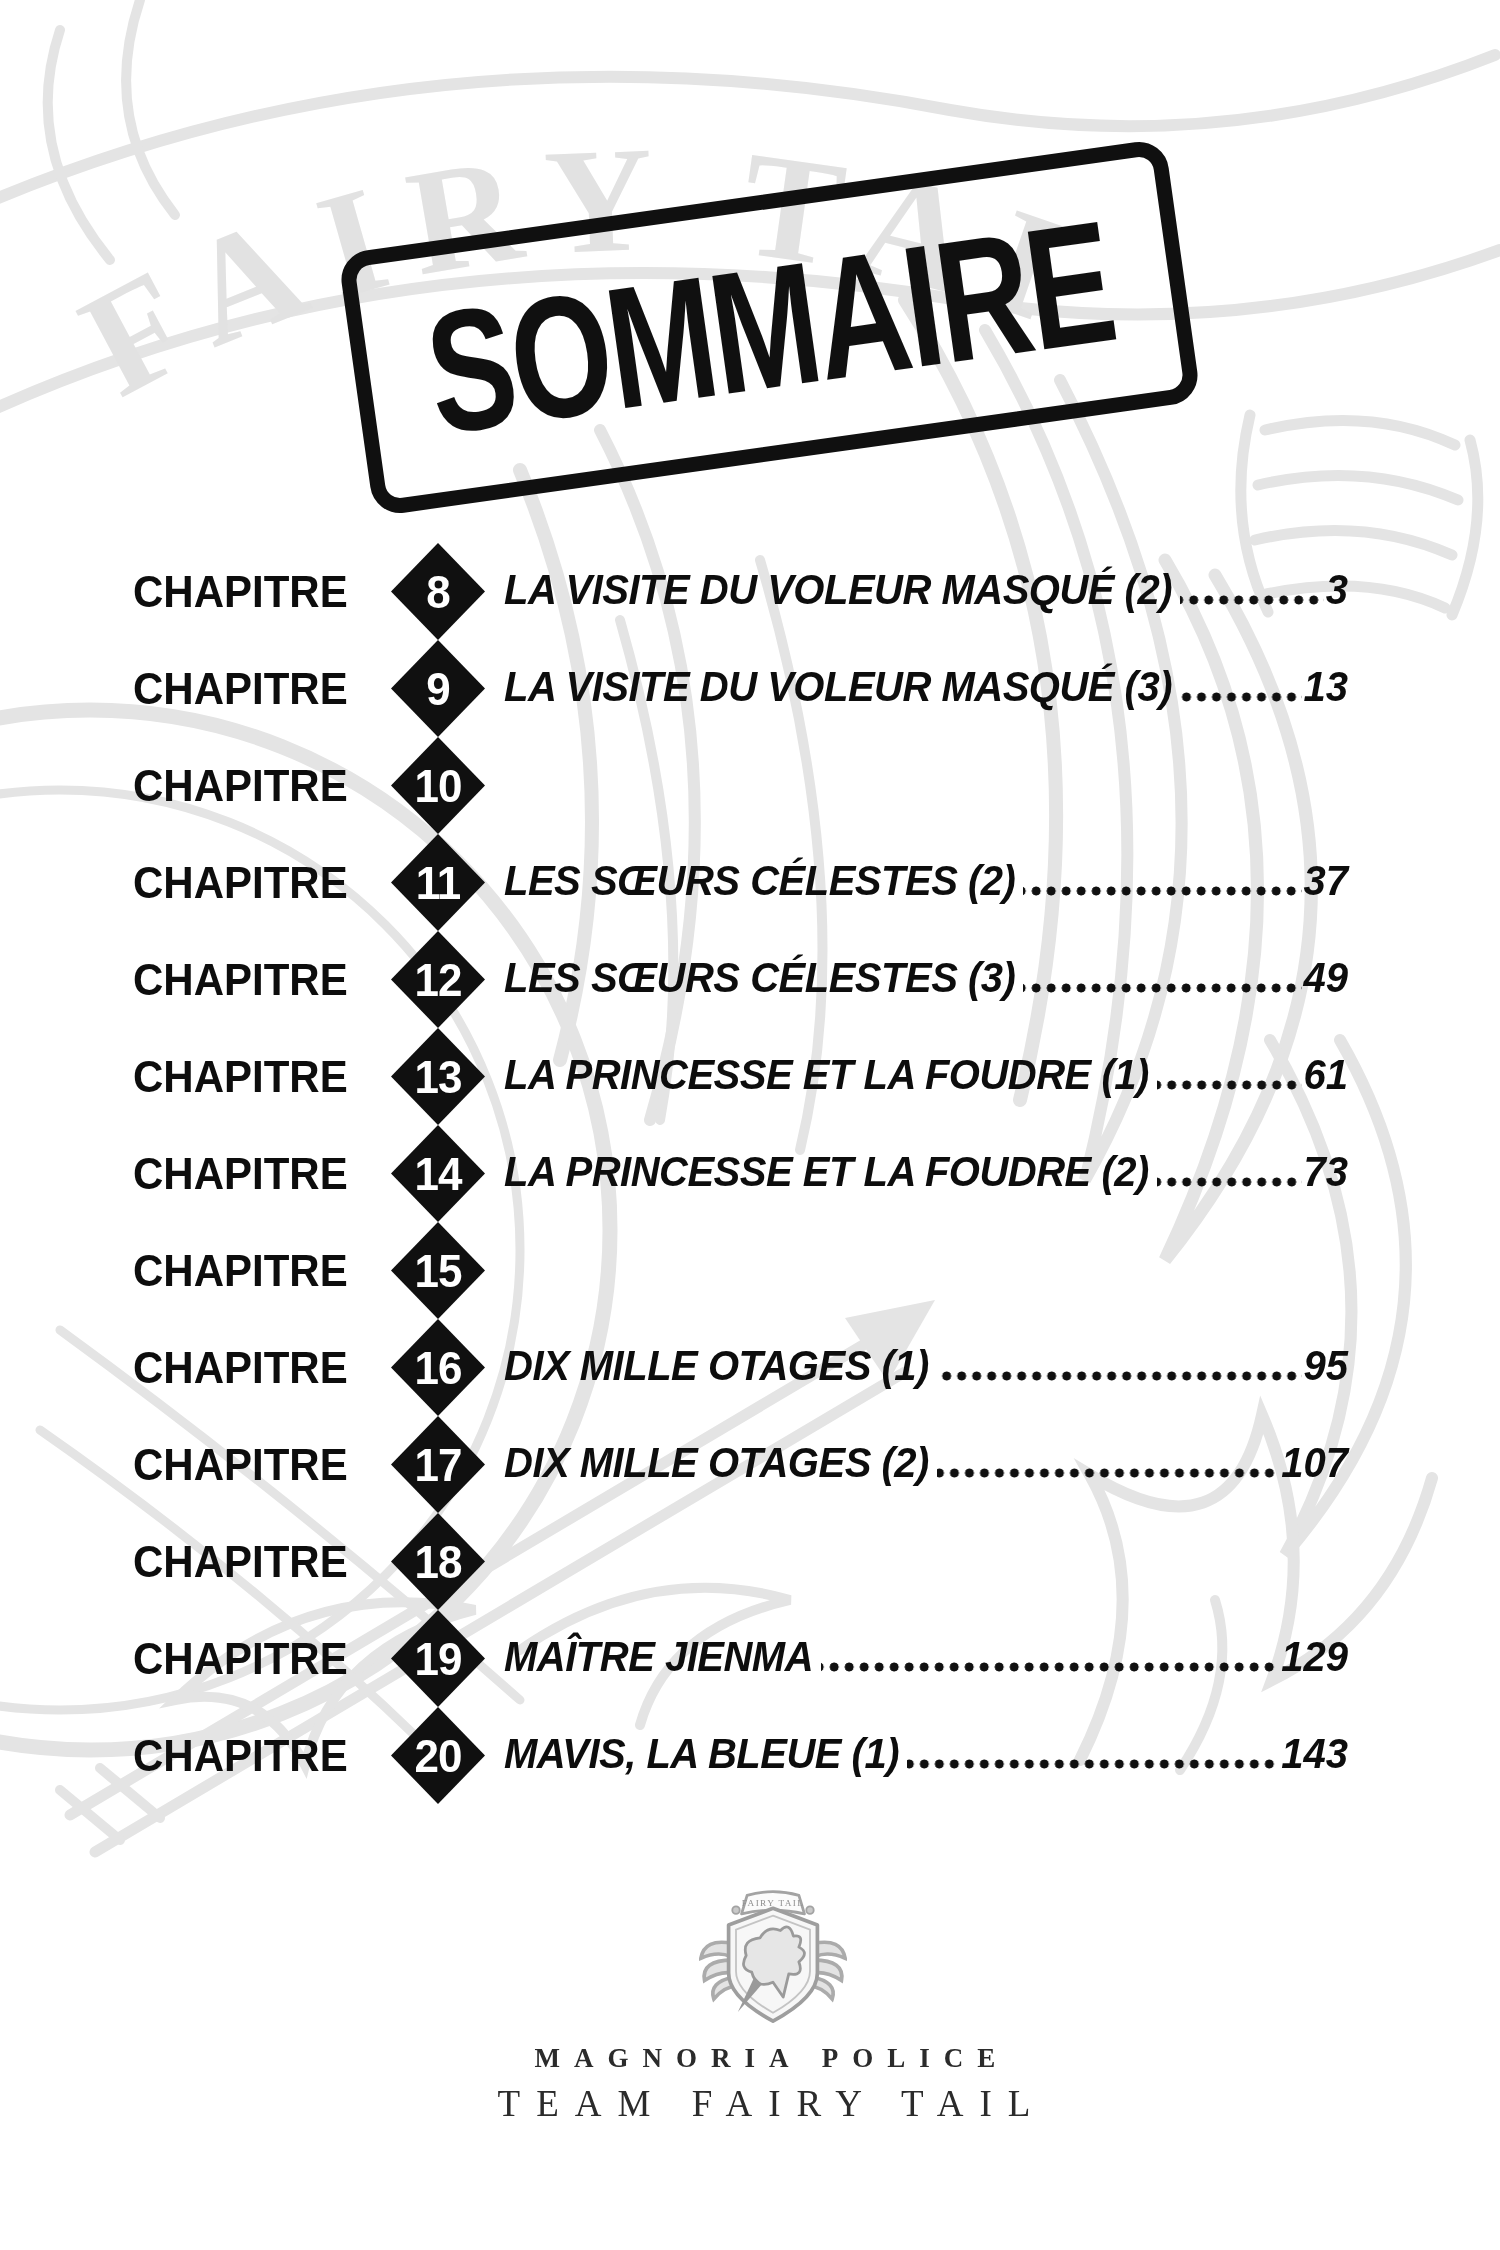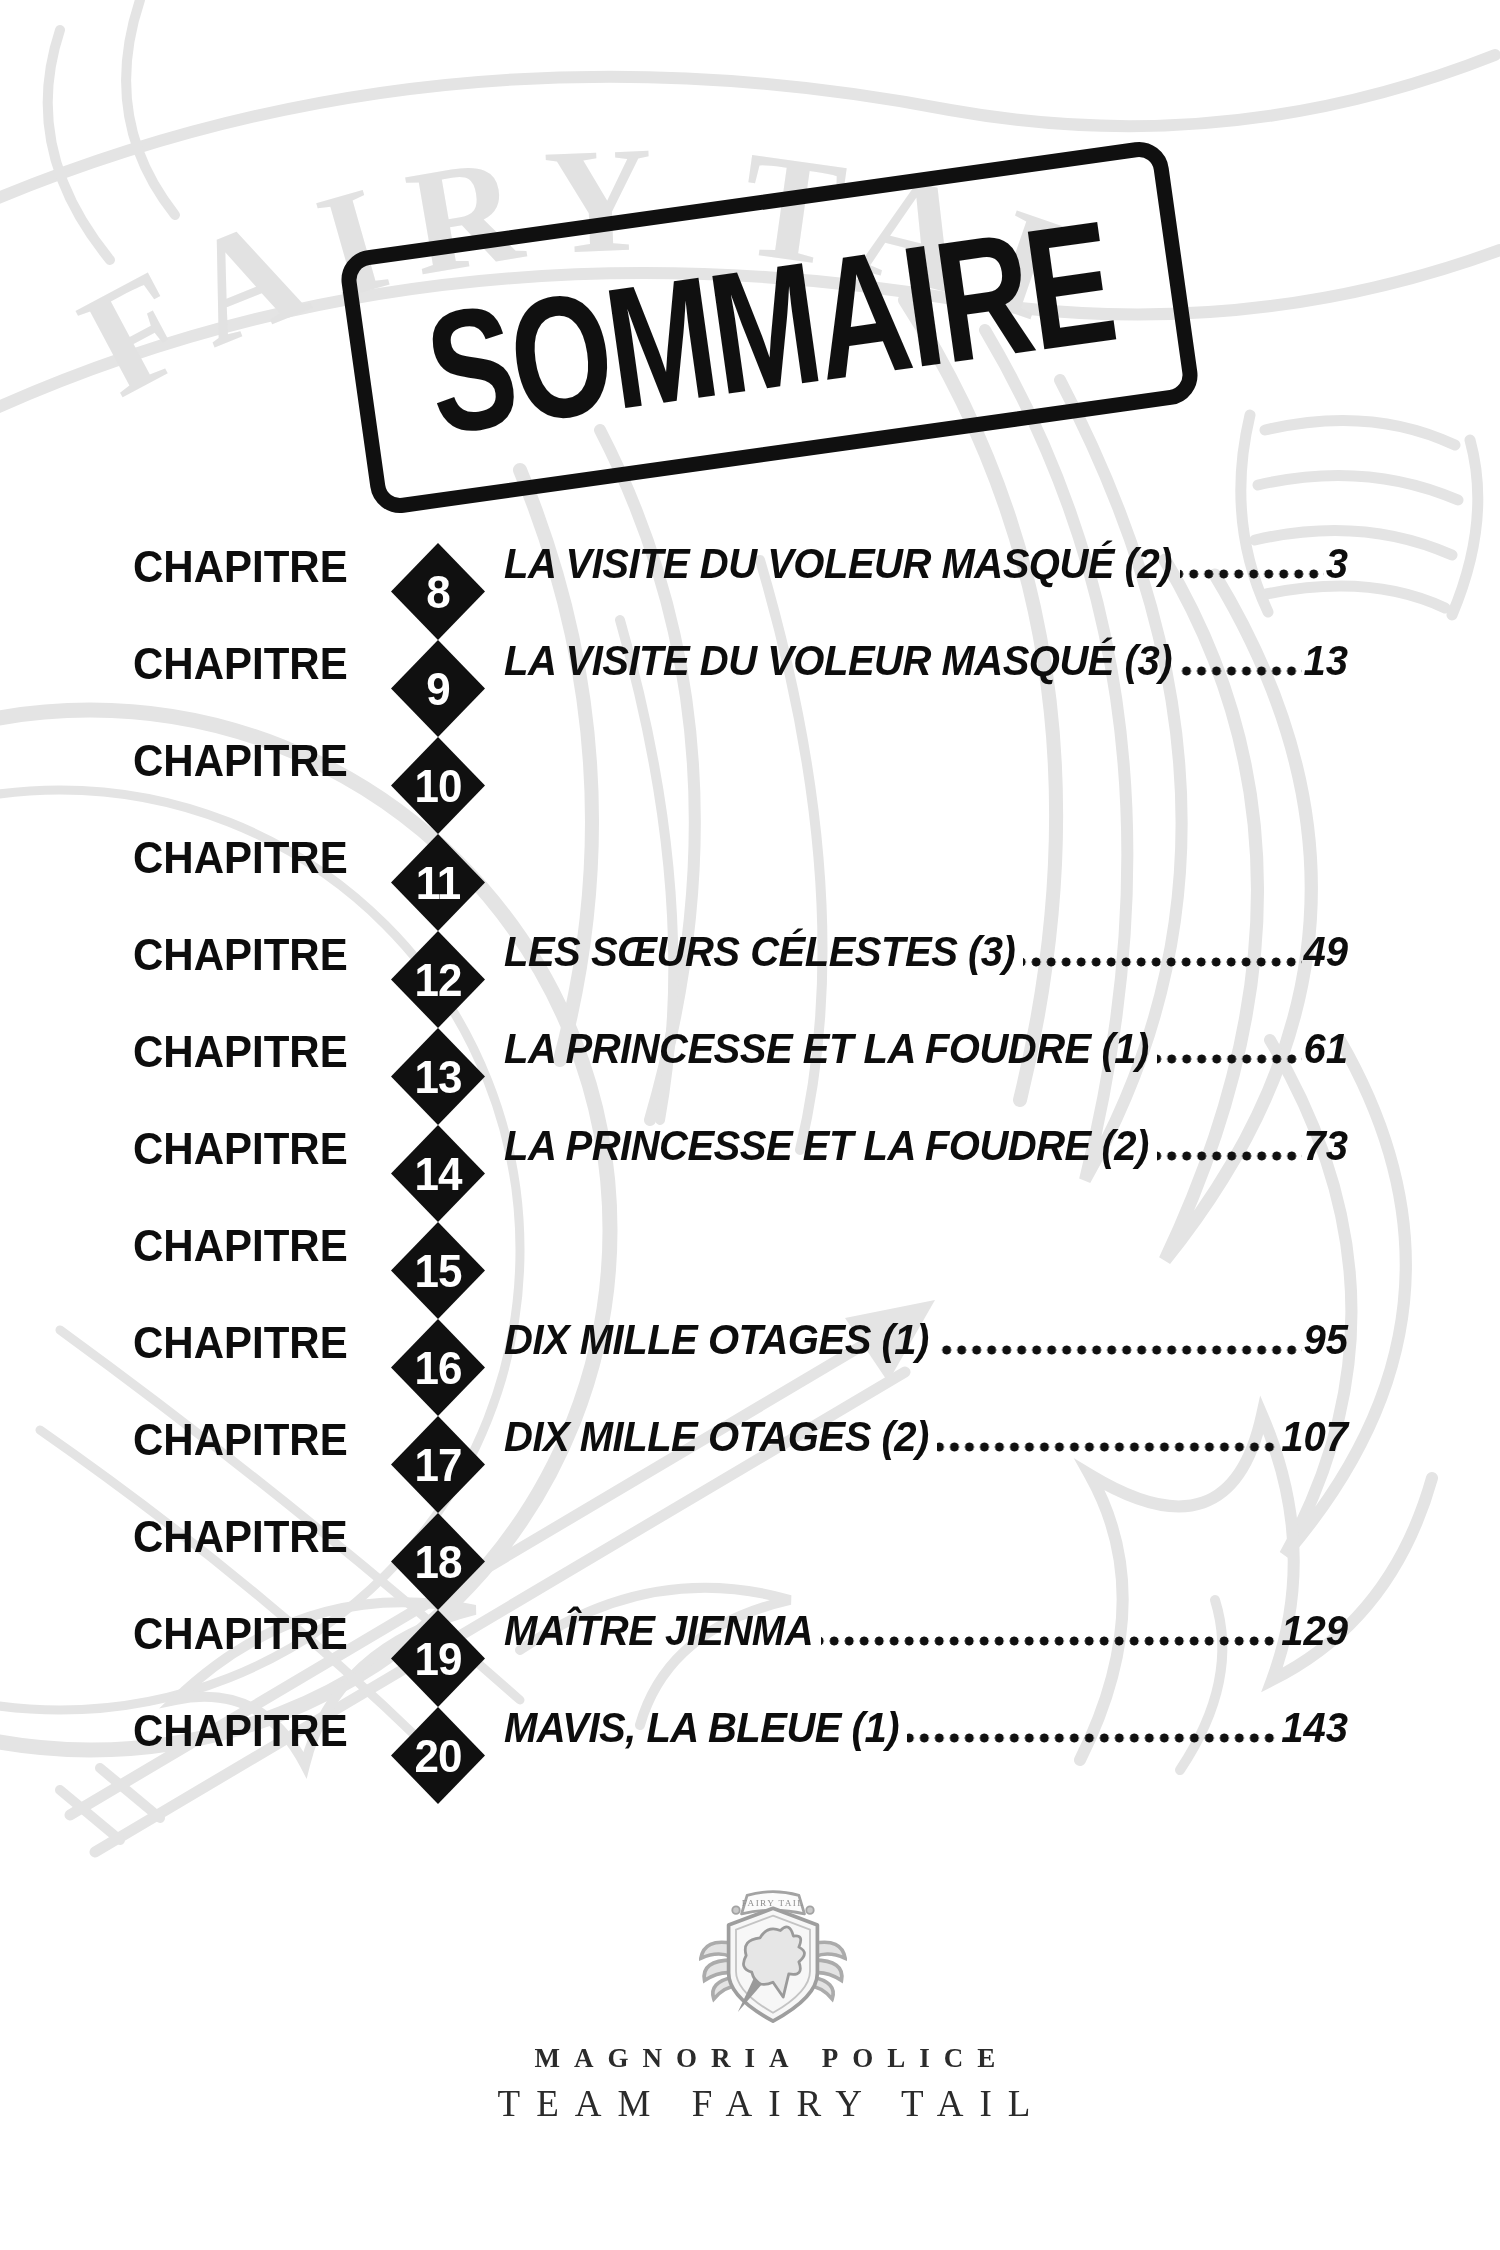--- a/index.html
+++ b/index.html
@@ -21,21 +21,21 @@
   #stamp .stamp-text{
     font-weight:700;font-size:166px;line-height:1;letter-spacing:-4px;
     color:#101010;transform:scaleX(0.78) scaleY(1.04);white-space:nowrap;
     font-family:"Liberation Sans",sans-serif;
   }
   
   #toc{
     position:absolute;left:0;right:0;top:543px;z-index:2;
   }
   .row{
-    height:97px;display:flex;align-items:flex-start;
+    height:97px;display:flex;align-items:center;
     padding:0 152px 0 133px;
   }
   .chap-label{
     width:255px;flex:none;
     font-size:42px;font-weight:700;letter-spacing:0px;
     transform:scaleY(1.06);transform-origin:left center;white-space:nowrap;
   }
   .diamond-box{
     width:100px;height:97px;flex:none;position:relative;
     display:flex;align-items:center;justify-content:center;
@@ -168,20 +168,25 @@
         </div>
       </div>
     </div>
 
     <div class="row">
       <span class="chap-label">CHAPITRE</span>
       <div class="diamond-box">
         <div class="diamond">
           <span>11</span>
         </div>
+      </div>
+      <div class="entry">
+        <span class="title">LES SŒURS CÉLESTES (2)</span>
+        <span class="leader"></span>
+        <span class="pagenum">37</span>
       </div>
     </div>
 
     <div class="row">
       <span class="chap-label">CHAPITRE</span>
       <div class="diamond-box">
         <div class="diamond">
           <span>12</span>
         </div>
       </div>

